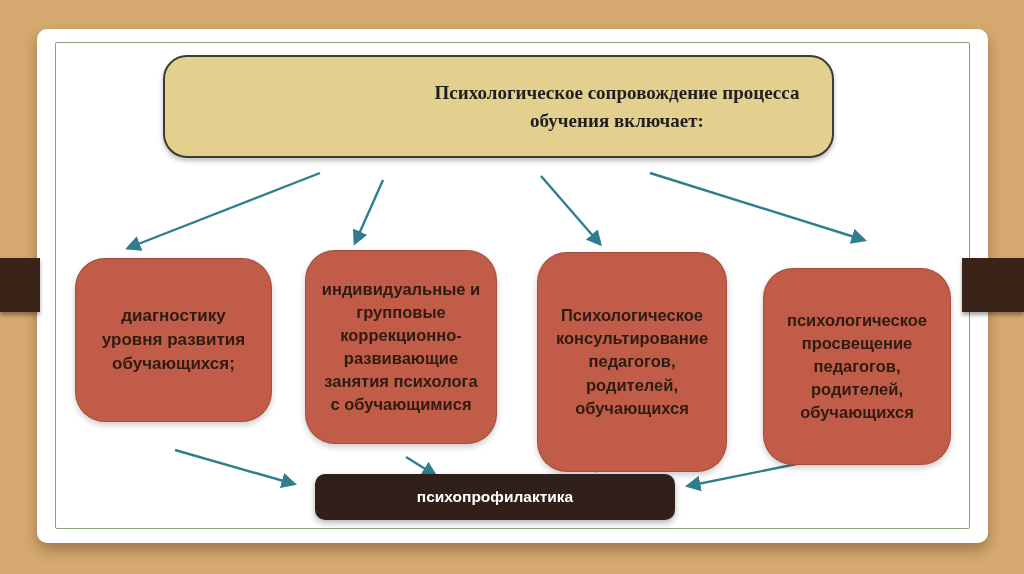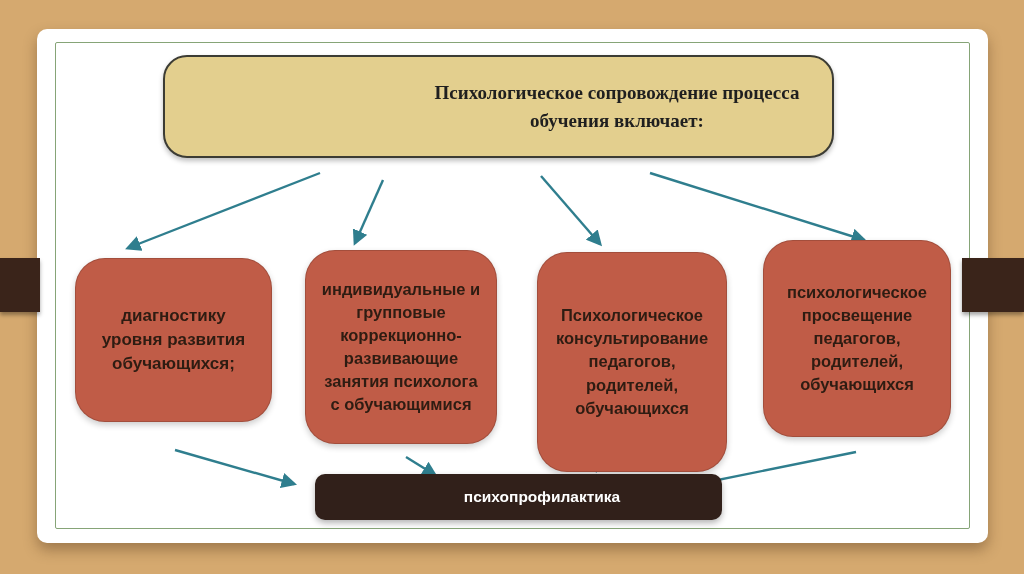--- a/index.html
+++ b/index.html
@@ -65,31 +65,30 @@
     display:flex;align-items:center;justify-content:center;
     text-align:center;
     color:var(--node-text,#2e1c12);
     font-weight:700;font-size:17px;line-height:1.4;
     padding:0 14px;box-sizing:border-box;
     box-shadow:0 3px 6px rgba(0,0,0,.2);
   }
   .node1{left:75px;top:258px;width:197px;height:164px;}
   .node2{left:305px;top:250px;width:192px;height:194px;font-size:16.5px;}
   .node3{left:537px;top:252px;width:190px;height:220px;font-size:16.5px;}
-  .node4{left:763px;top:240px;width:188px;height:197px;font-size:16.5px;}
+  .node4{left:763px;top:268px;width:188px;height:197px;font-size:16.5px;}
 
   .footer-box{
     position:absolute;z-index:2;left:315px;top:474px;width:360px;height:46px;
     background:var(--footer-bg,#31201a);
     border-radius:10px;
     display:flex;align-items:center;justify-content:center;
     color:var(--footer-text,#ffffff);
     font-weight:700;font-size:15.5px;
     box-shadow:0 3px 6px rgba(0,0,0,.3);
-    padding-left:47px;
   }
 </style>
 </head>
 <body>
 
 <div class="stage">
 
   <div class="wood"></div>
 
   <div class="slide">

